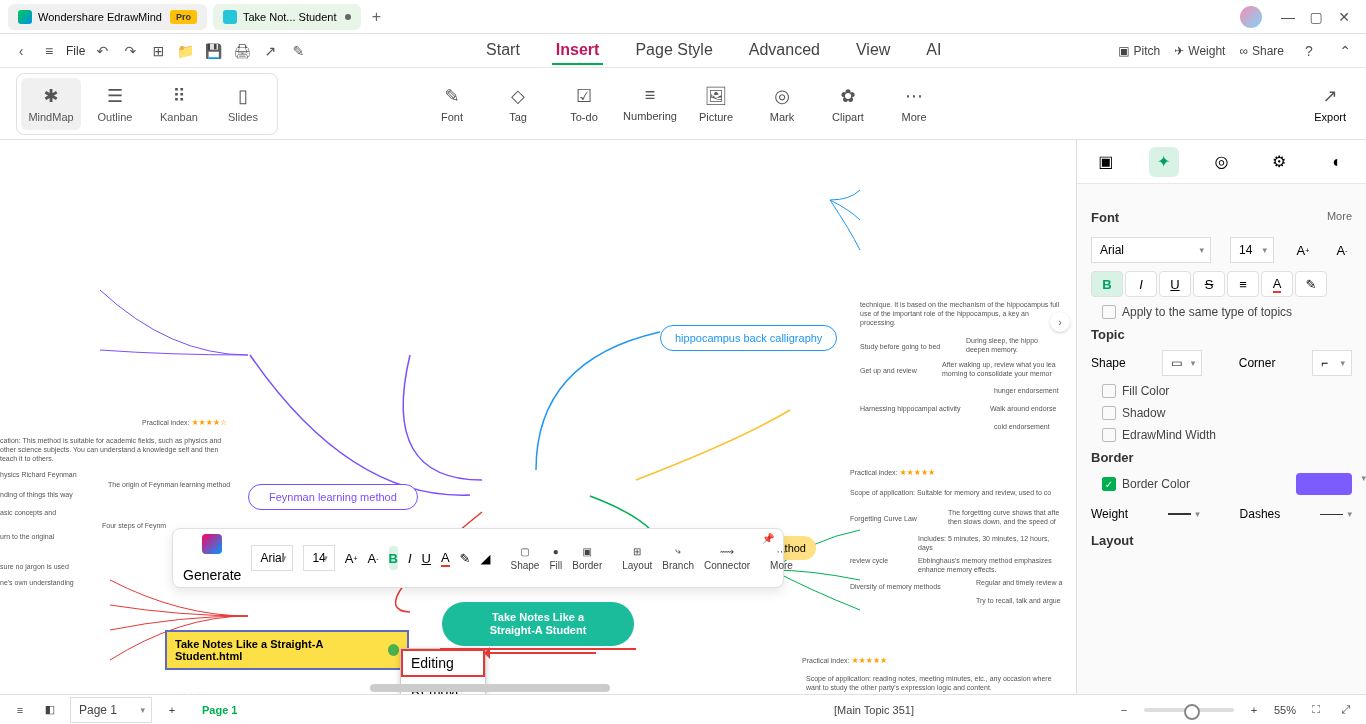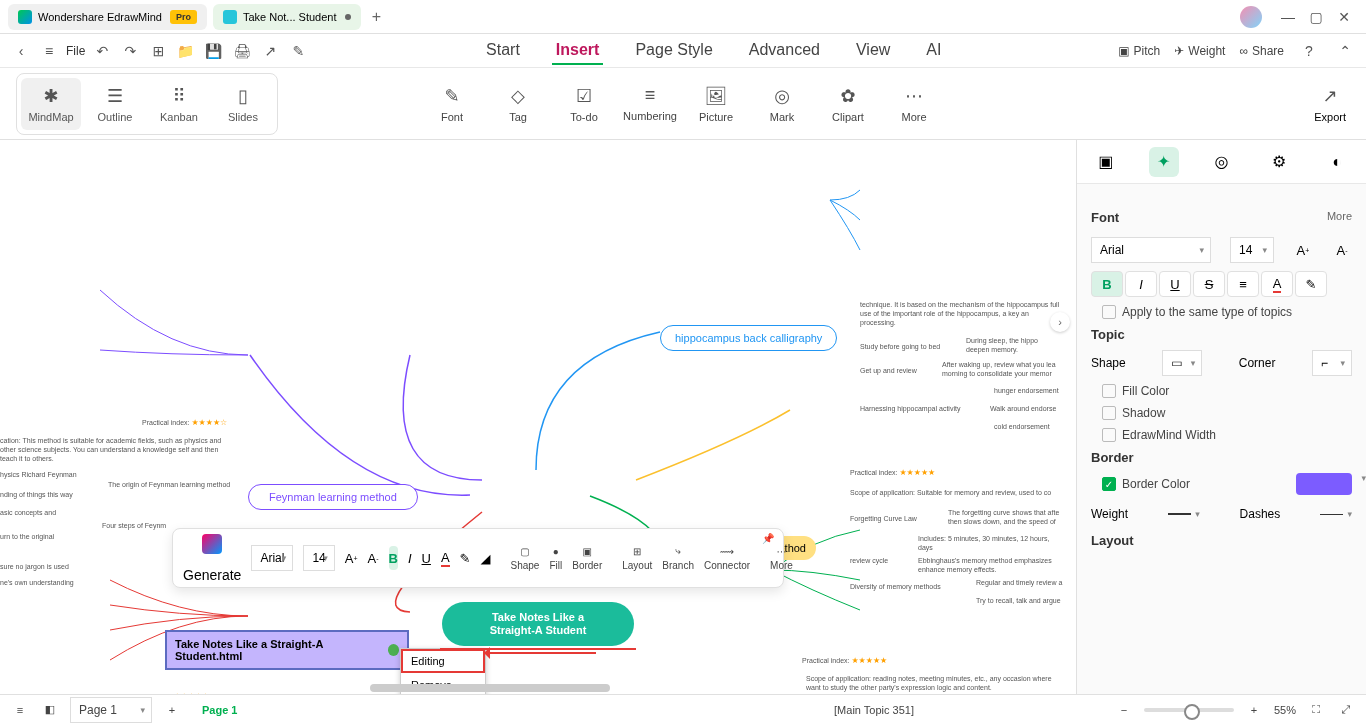--- a/index.html
+++ b/index.html
@@ -65,23 +65,23 @@
 .line-swatch { width: 32px; height: 22px; display: flex; align-items: center; }
 .line-swatch::after { content: "▾"; margin-left: 4px; font-size: 9px; color: #888; }
 
 
 .node { position: absolute; border-radius: 16px; padding: 6px 14px; font-size: 11px; white-space: nowrap; }
 .central { left: 442px; top: 462px; width: 192px; height: 44px; background: #1bbc9b; color: #fff; text-align: center; font-weight: 600; display: flex; align-items: center; justify-content: center; line-height: 1.2; border-radius: 22px; }
 .branch-node { border: 1.5px solid; background: #fff; border-radius: 20px; }
 .bn1 { left: 660px; top: 185px; border-color: #2196f3; color: #2196f3; }
 .bn2 { left: 248px; top: 344px; border-color: #7c4dff; color: #7c4dff; padding: 6px 20px; }
 .bb-method { position: absolute; right: 260px; top: 396px; background: #ffe082; border-radius: 20px; padding: 6px 10px; font-size: 11px; }
-.attachment { position: absolute; left: 165px; top: 490px; width: 244px; border: 2px solid #5c6bc0; background: #c4b5fd; font-size: 11px; padding: 6px 8px; font-weight: 600; display: flex; align-items: center; }
+.attachment { position: absolute; left: 165px; top: 490px; width: 244px; border: 2px solid #5c6bc0; background: #fde047; font-size: 11px; padding: 6px 8px; font-weight: 600; display: flex; align-items: center; }
 .attach-icon { width: 12px; height: 12px; background: #4caf50; border-radius: 50%; margin-left: 4px; }
-.context-menu { position: absolute; left: 400px; top: 508px; width: 86px; background: #fff; border: 1px solid #ccc; box-shadow: 0 2px 6px rgba(0,0,0,.2); font-size: 11px; }
+.context-menu { position: absolute; left: 400px; top: 508px; width: 86px; background: #fff; border: 1px solid #ccc; box-shadow: 0 2px 6px rgba(0,0,0,.2); font-size: 14px; }
 .cm-item { padding: 6px 10px; }
 .cm-item.hl { outline: 2px solid #e53935; outline-offset: -2px; }
 .red-arrow { position: absolute; left: 486px; top: 512px; width: 110px; height: 2px; background: #e53935; }
 .red-arrow::before { content: ""; position: absolute; left: -8px; top: -5px; border: 6px solid transparent; border-right-color: #e53935; }
 .red-line2 { position: absolute; left: 440px; top: 508px; width: 196px; height: 2px; background: #e53935; }
 
 
 .float-tb { position: absolute; left: 172px; top: 388px; width: 612px; height: 60px; background: #fff; border: 1px solid #e0e0e0; box-shadow: 0 4px 12px rgba(0,0,0,.1); border-radius: 8px; display: flex; align-items: center; padding: 0 10px; gap: 10px; }
 .ft-gen { display: flex; flex-direction: column; align-items: center; font-size: 14px; gap: 13px; }
 .ft-gen-icon { width: 20px; height: 20px; background: linear-gradient(135deg,#f06,#09f); border-radius: 4px; }

